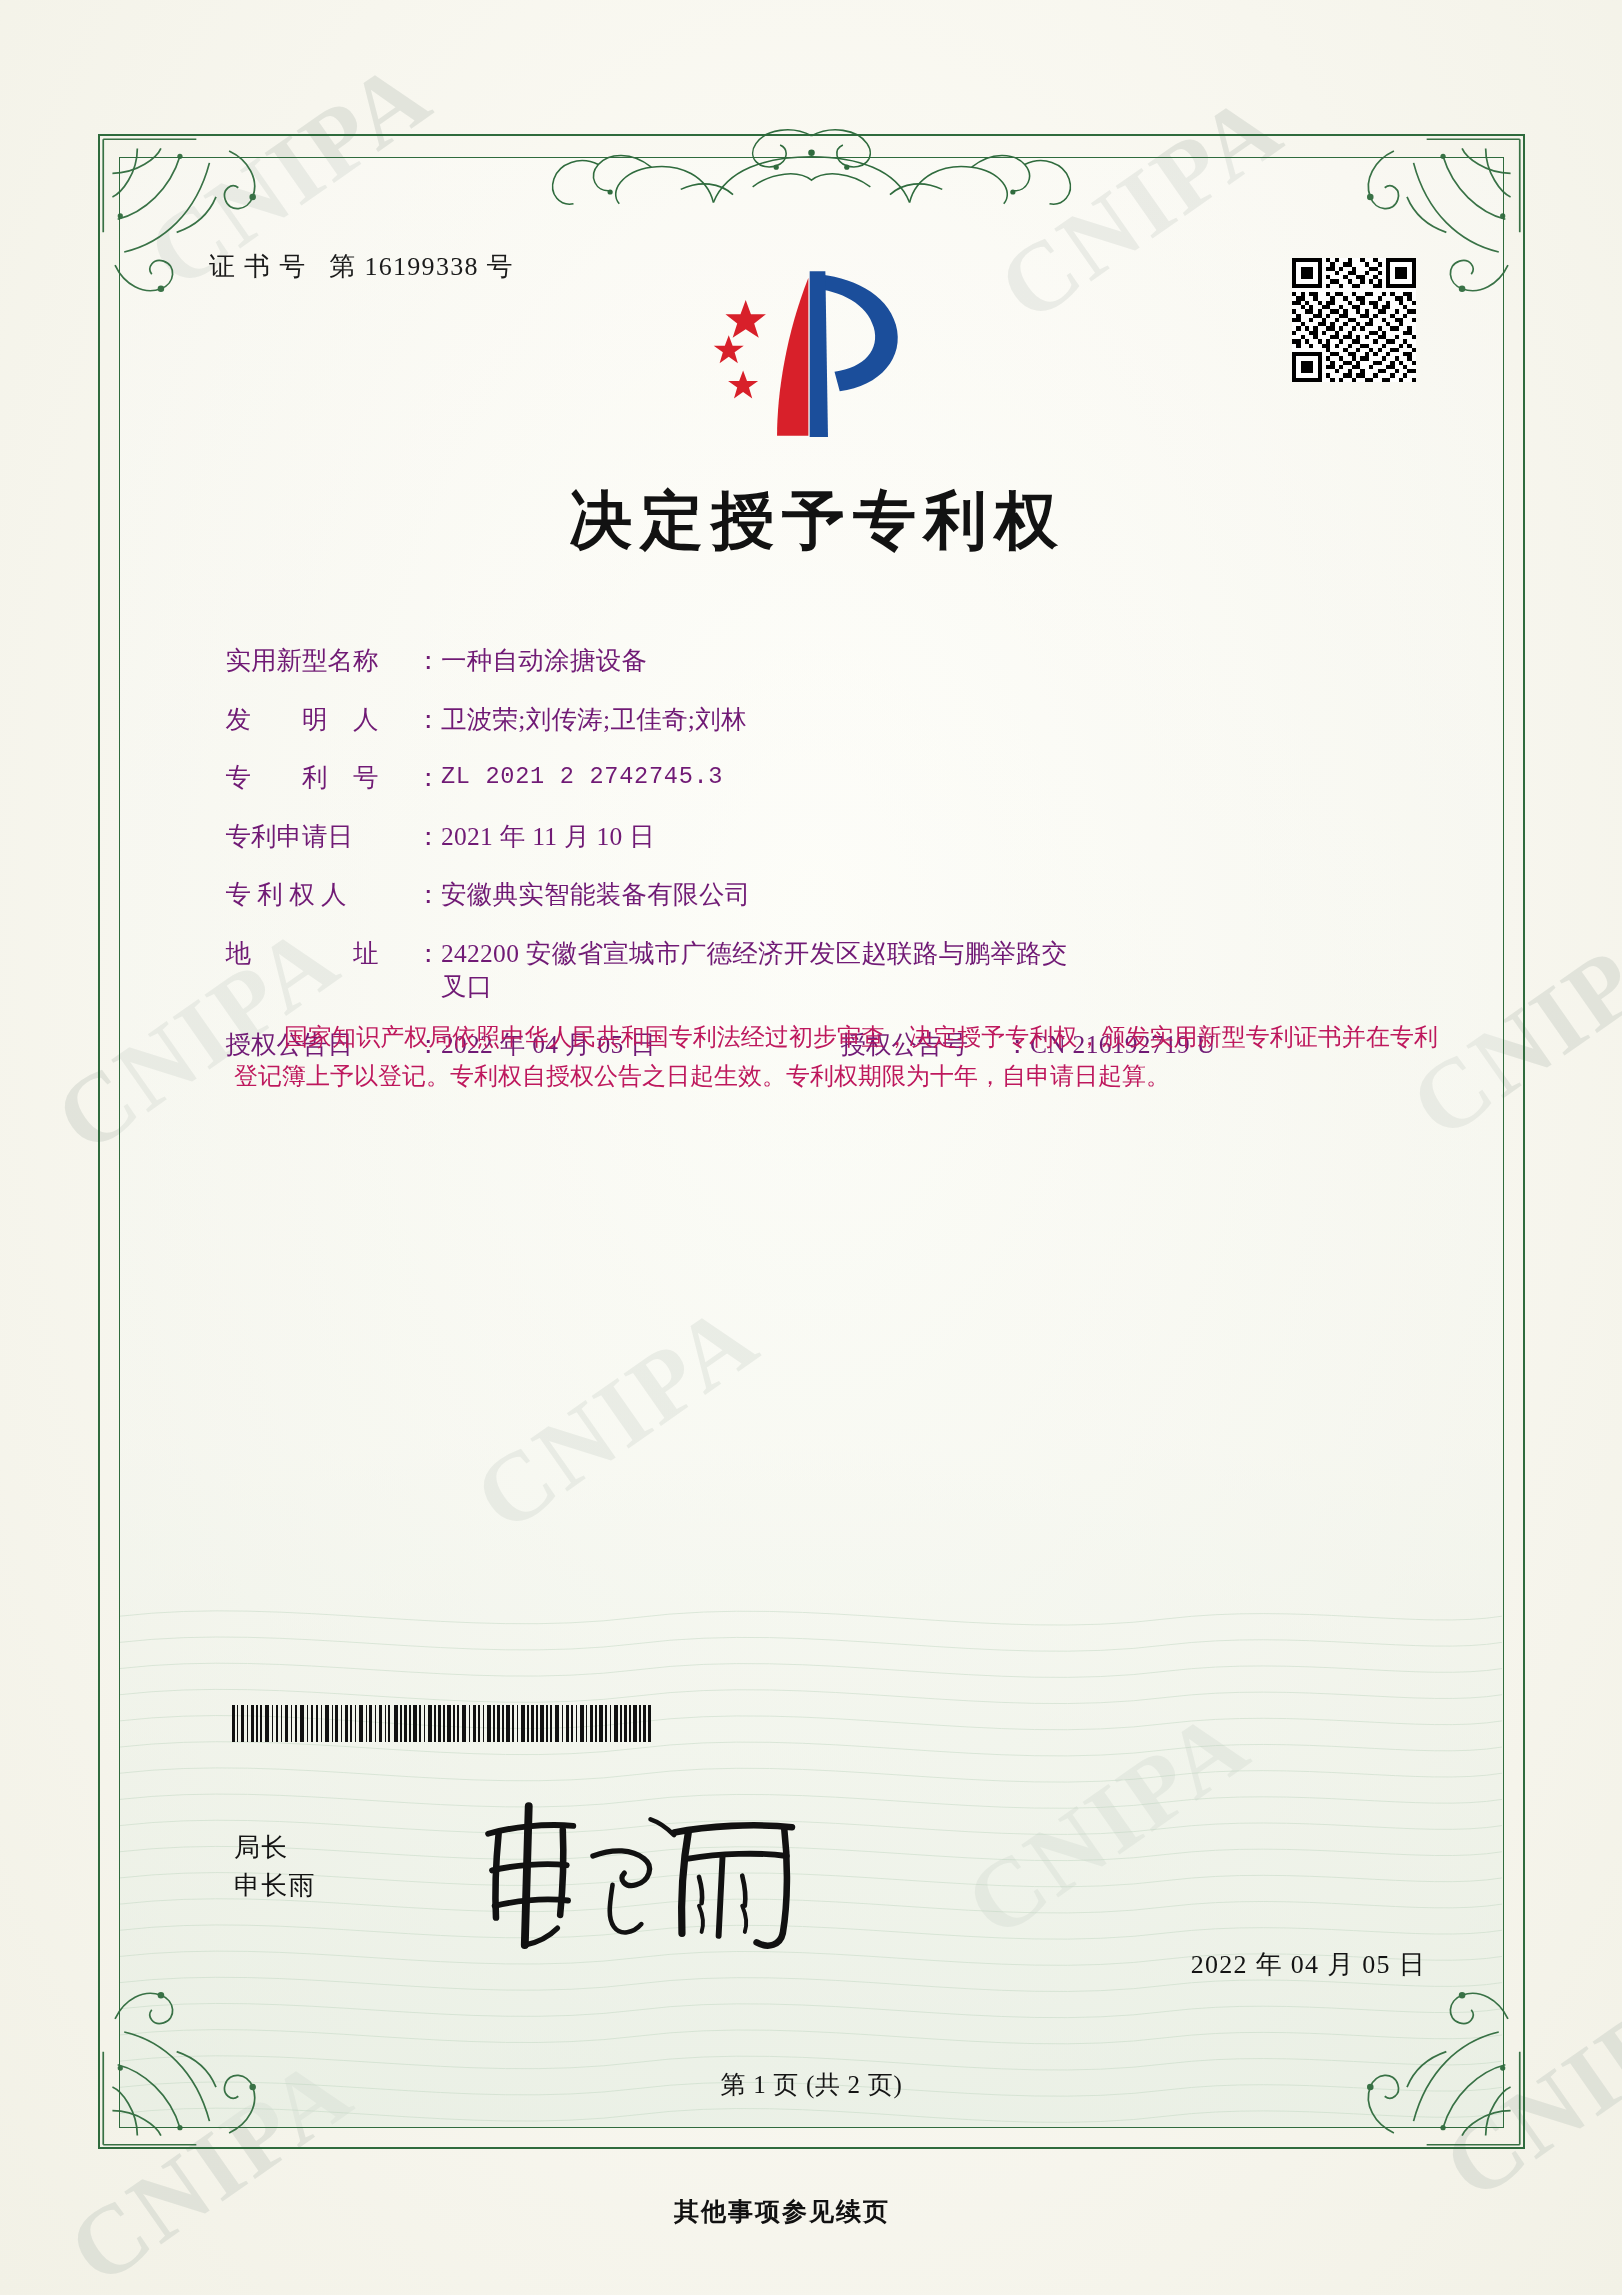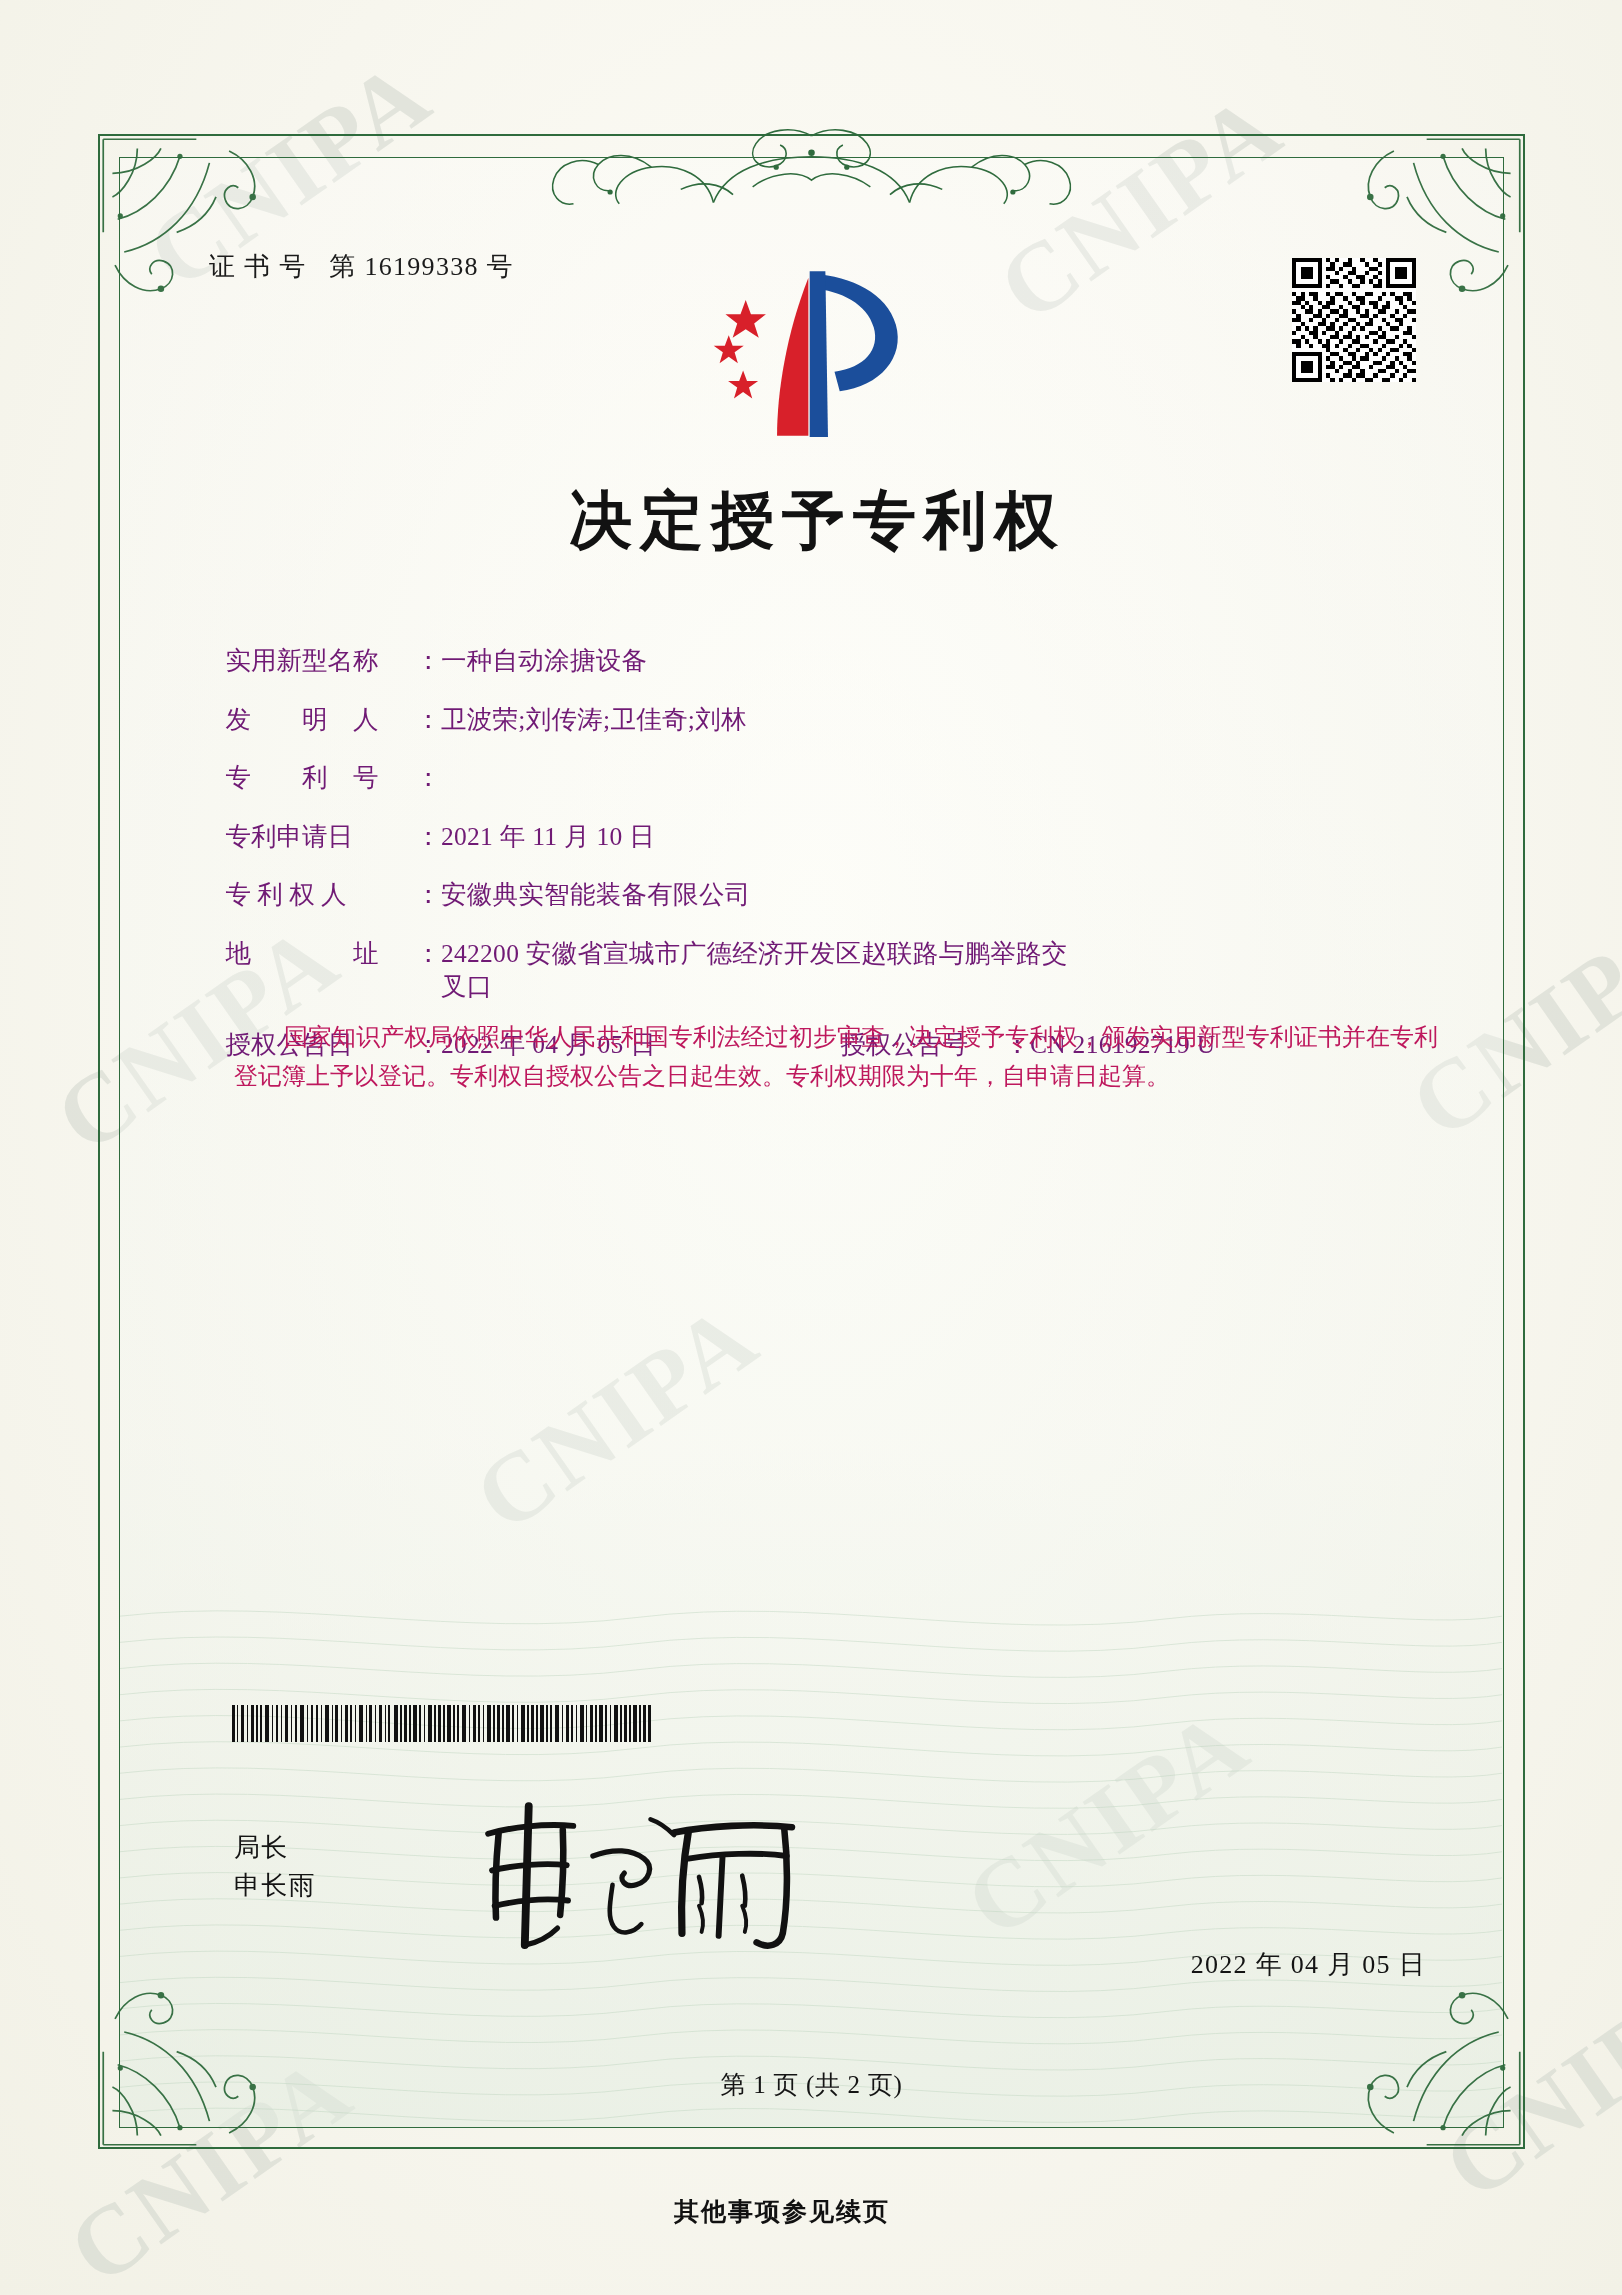--- a/index.html
+++ b/index.html
@@ -682,20 +682,21 @@
 
       <div class="field-row">
         <div class="field-label">发　　明　人</div>
         <div class="field-colon">：</div>
         <div class="field-value">卫波荣;刘传涛;卫佳奇;刘林</div>
       </div>
 
       <div class="field-row">
         <div class="field-label">专　　利　号</div>
         <div class="field-colon">：</div>
+        <div class="field-value mono">ZL 2021 2 2742745.3</div>
       </div>
 
       <div class="field-row">
         <div class="field-label">专利申请日</div>
         <div class="field-colon">：</div>
         <div class="field-value">2021 年 11 月 10 日</div>
       </div>
 
       <div class="field-row">
         <div class="field-label">专 利 权 人</div>

